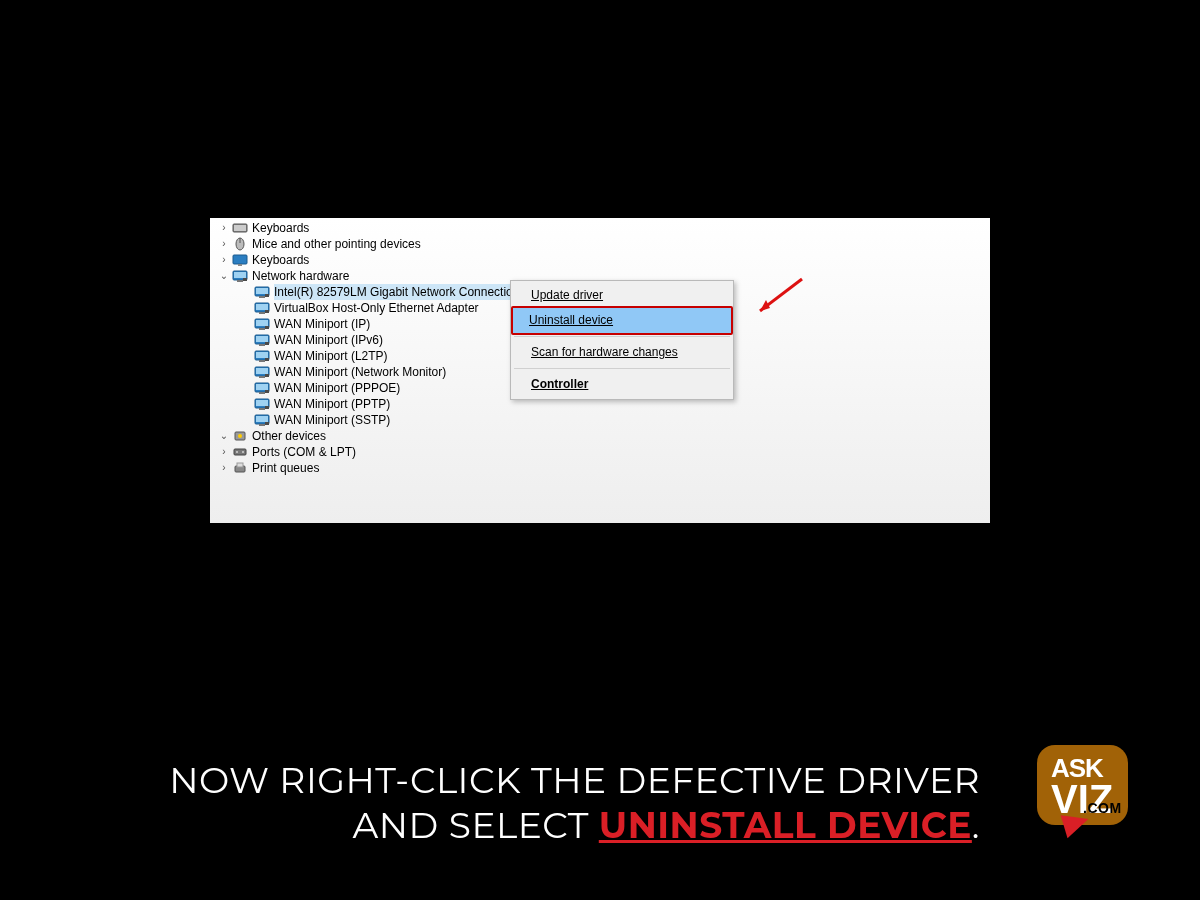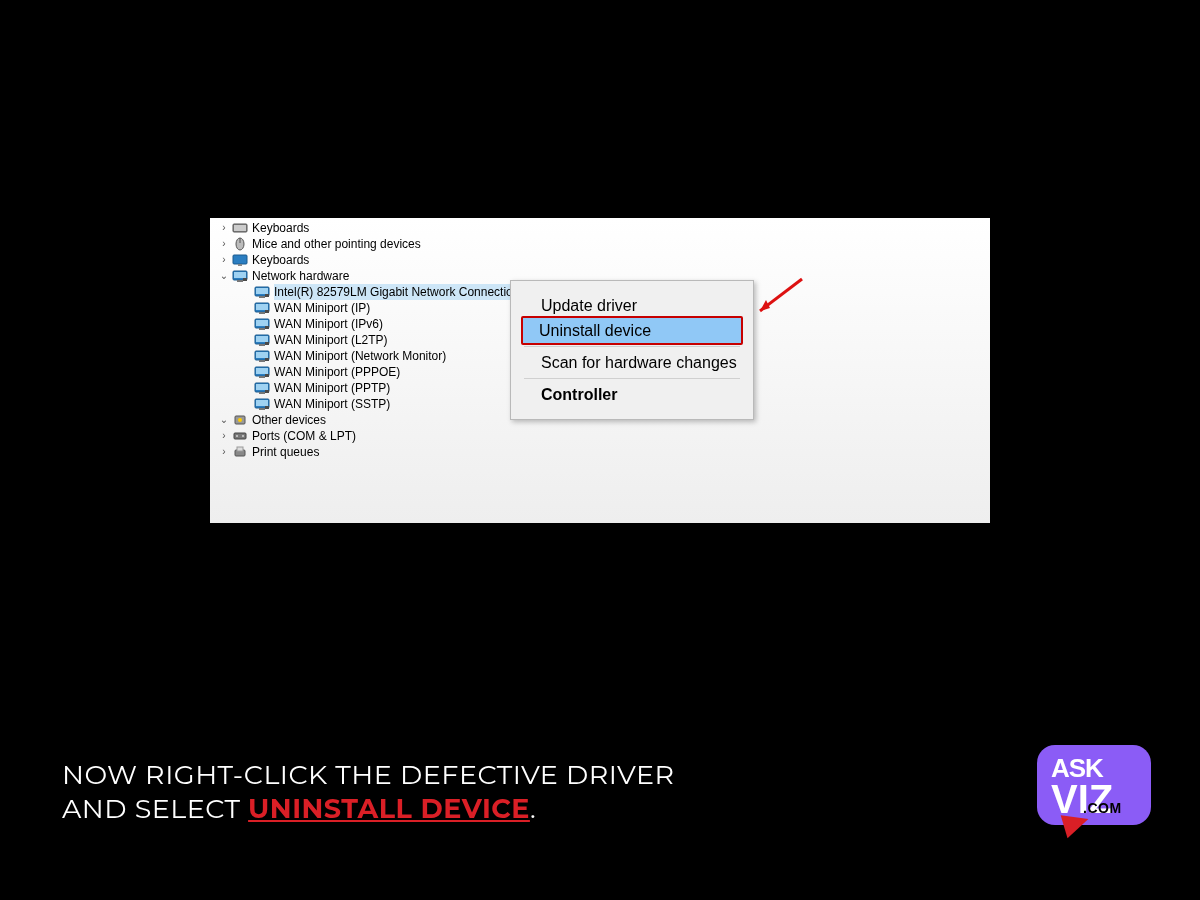--- a/index.html
+++ b/index.html
@@ -66,22 +66,23 @@
   background: #cde6f7;
   padding-right: 4px;
 }
 
 
 .ctxmenu {
   position: absolute;
   background: #f0f0f0;
   border: 1px solid #b9b9b9;
   box-shadow: 2px 2px 5px rgba(0,0,0,0.25);
-  font-size: 16px;
-  padding: 12px;
+  font-size: 12px;
+  padding: 2px;
+  text-decoration: underline;
 }
 
 .ctxitem {
   padding: 4px 20px 4px 18px;
   height: 17px;
   line-height: 17px;
   white-space: nowrap;
 }
 
 .ctxsep {
@@ -107,43 +108,44 @@
 }
 
 
 .caption {
   position: absolute;
   left: 62px;
   top: 758px;
   right: 220px;
   color: #fff;
   font-family: "Montserrat", "Segoe UI", sans-serif;
-  font-size: 27px;
+  font-size: 36px;
   letter-spacing: 0.5px;
   line-height: 1.25;
   font-weight: 400;
+  text-align: right;
 }
 .caption .hl {
   color: #da1f26;
   text-decoration: underline;
   font-weight: 700;
 }
 
 
 .logo {
   position: absolute;
   right: 48px;
   bottom: 55px;
   width: 115px;
   height: 100px;
 }
 .logo .bubble {
-  width: 114px;
+  width: 91px;
   height: 80px;
-  background: #8b5cf6;
+  background: #a16207;
   border-radius: 18px;
   position: relative;
 }
 .logo .tail {
   position: absolute;
   left: 22px;
   bottom: -14px;
   width: 0; height: 0;
   border-left: 10px solid transparent;
   border-right: 18px solid transparent;
@@ -244,20 +246,29 @@
         <span class="label">Network hardware</span>
       </div>
       <div class="node indent-1">
         <span class="expander"></span>
         <span class="node-icon">
           <svg viewBox="0 0 16 14">
             <use href="#ic-network"></use>
           </svg>
         </span>
         <span class="label selected">Intel(R) 82579LM Gigabit Network Connection</span>
+      </div>
+      <div class="node indent-1">
+        <span class="expander"></span>
+        <span class="node-icon">
+          <svg viewBox="0 0 16 14">
+            <use href="#ic-network"></use>
+          </svg>
+        </span>
+        <span class="label">VirtualBox Host-Only Ethernet Adapter</span>
       </div>
       <div class="node indent-1">
         <span class="expander"></span>
         <span class="node-icon">
           <svg viewBox="0 0 16 14">
             <use href="#ic-network"></use>
           </svg>
         </span>
         <span class="label">WAN Miniport (IP)</span>
       </div>

